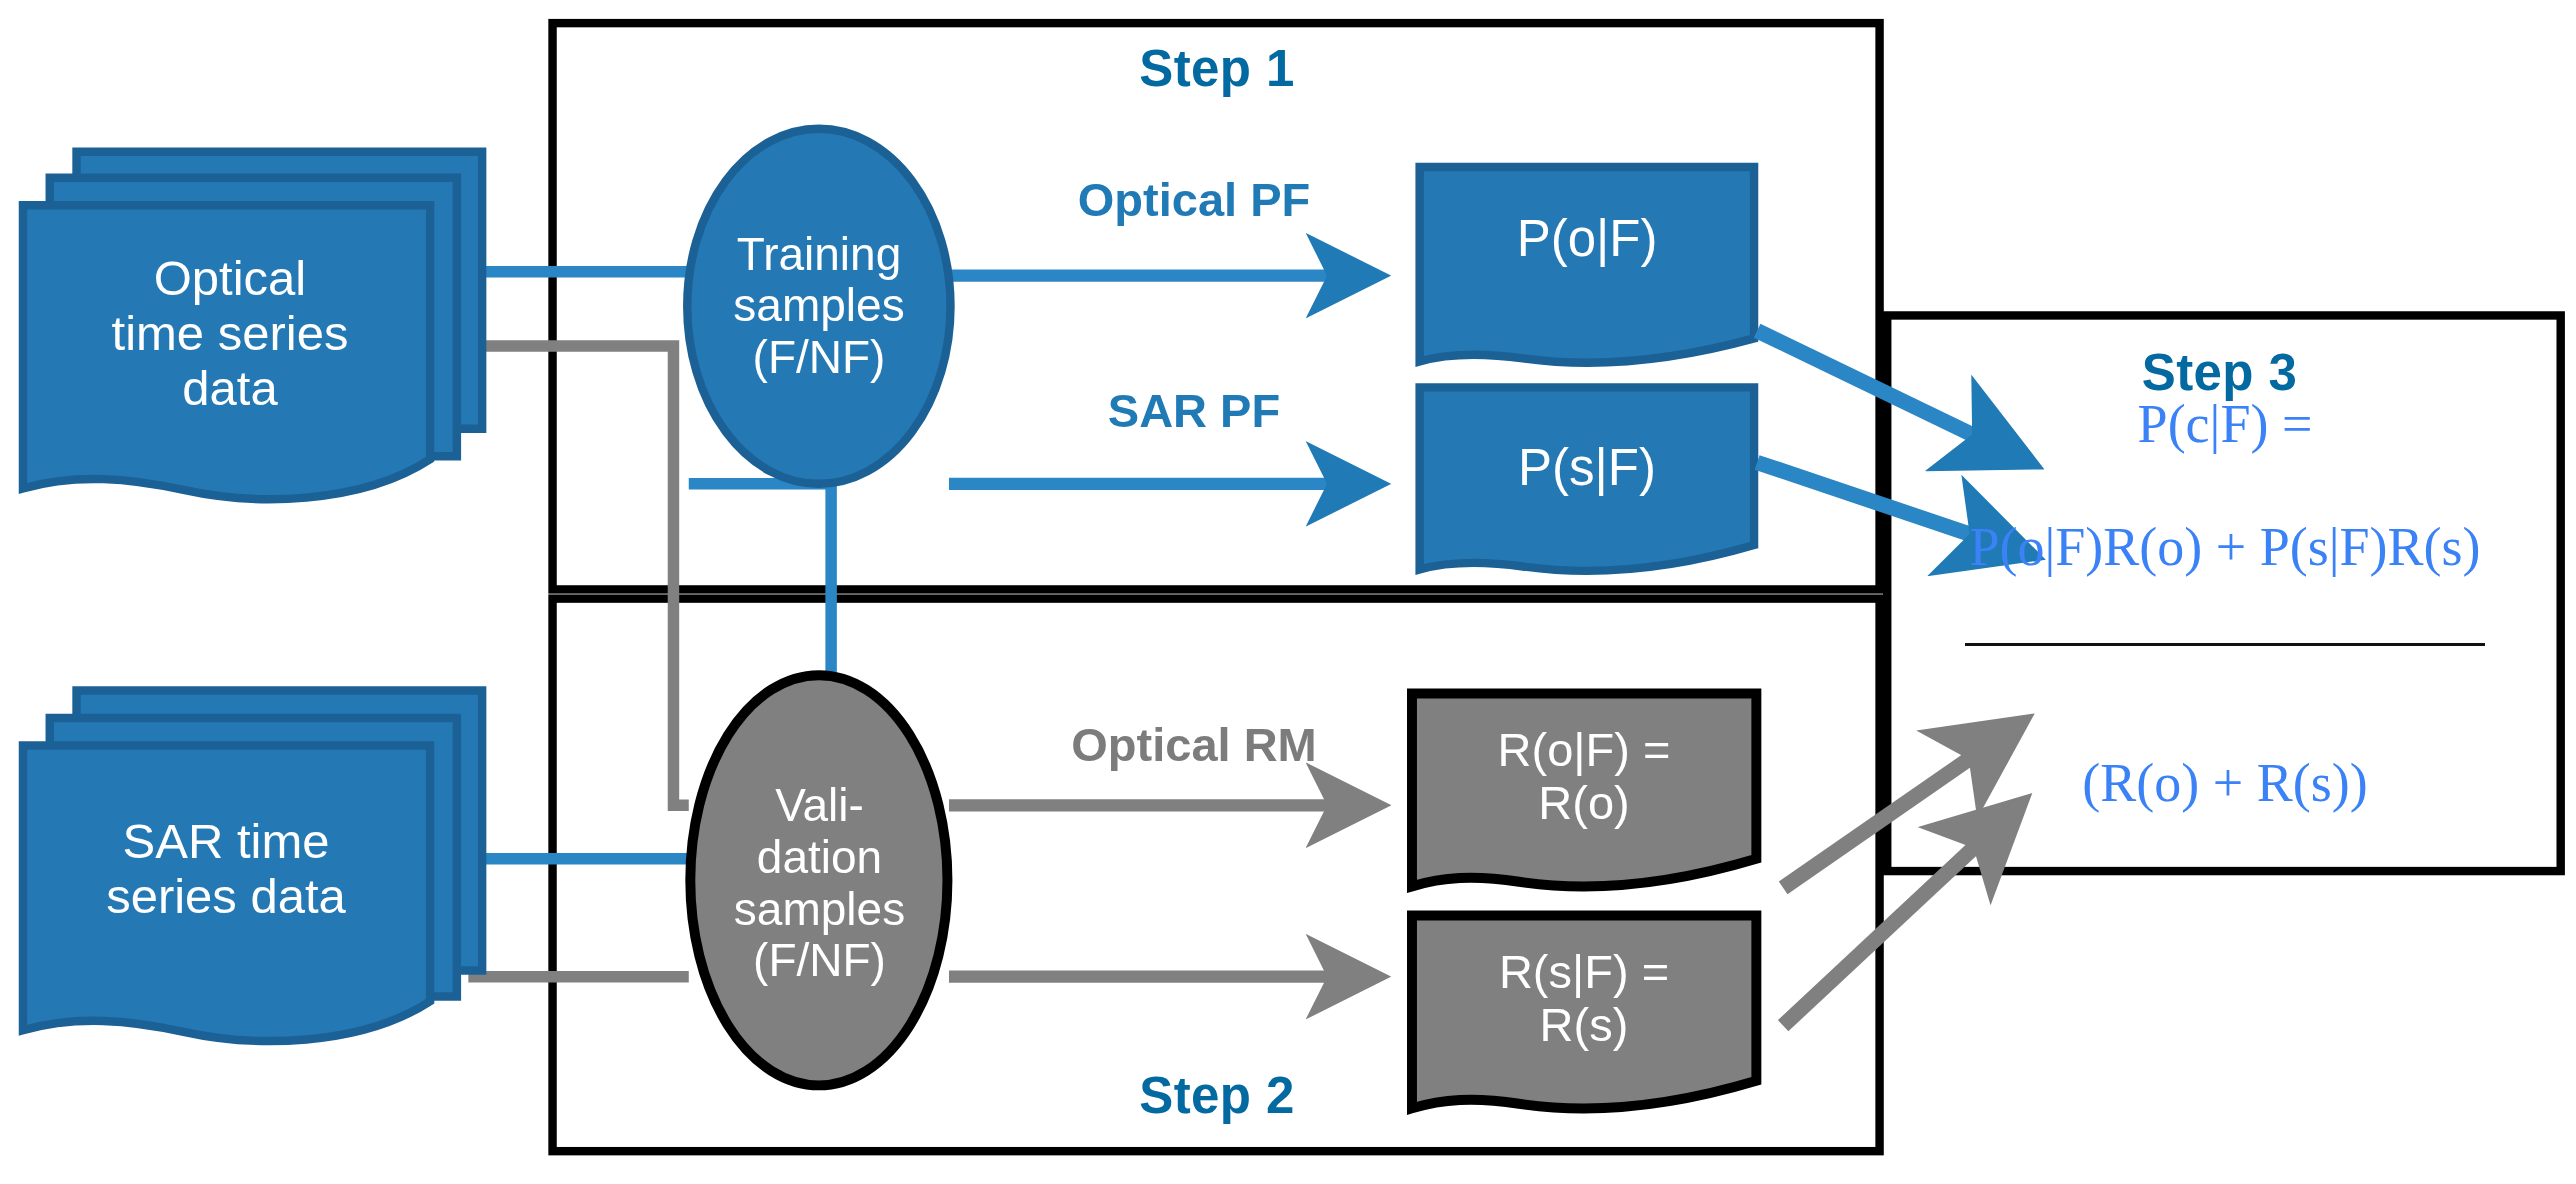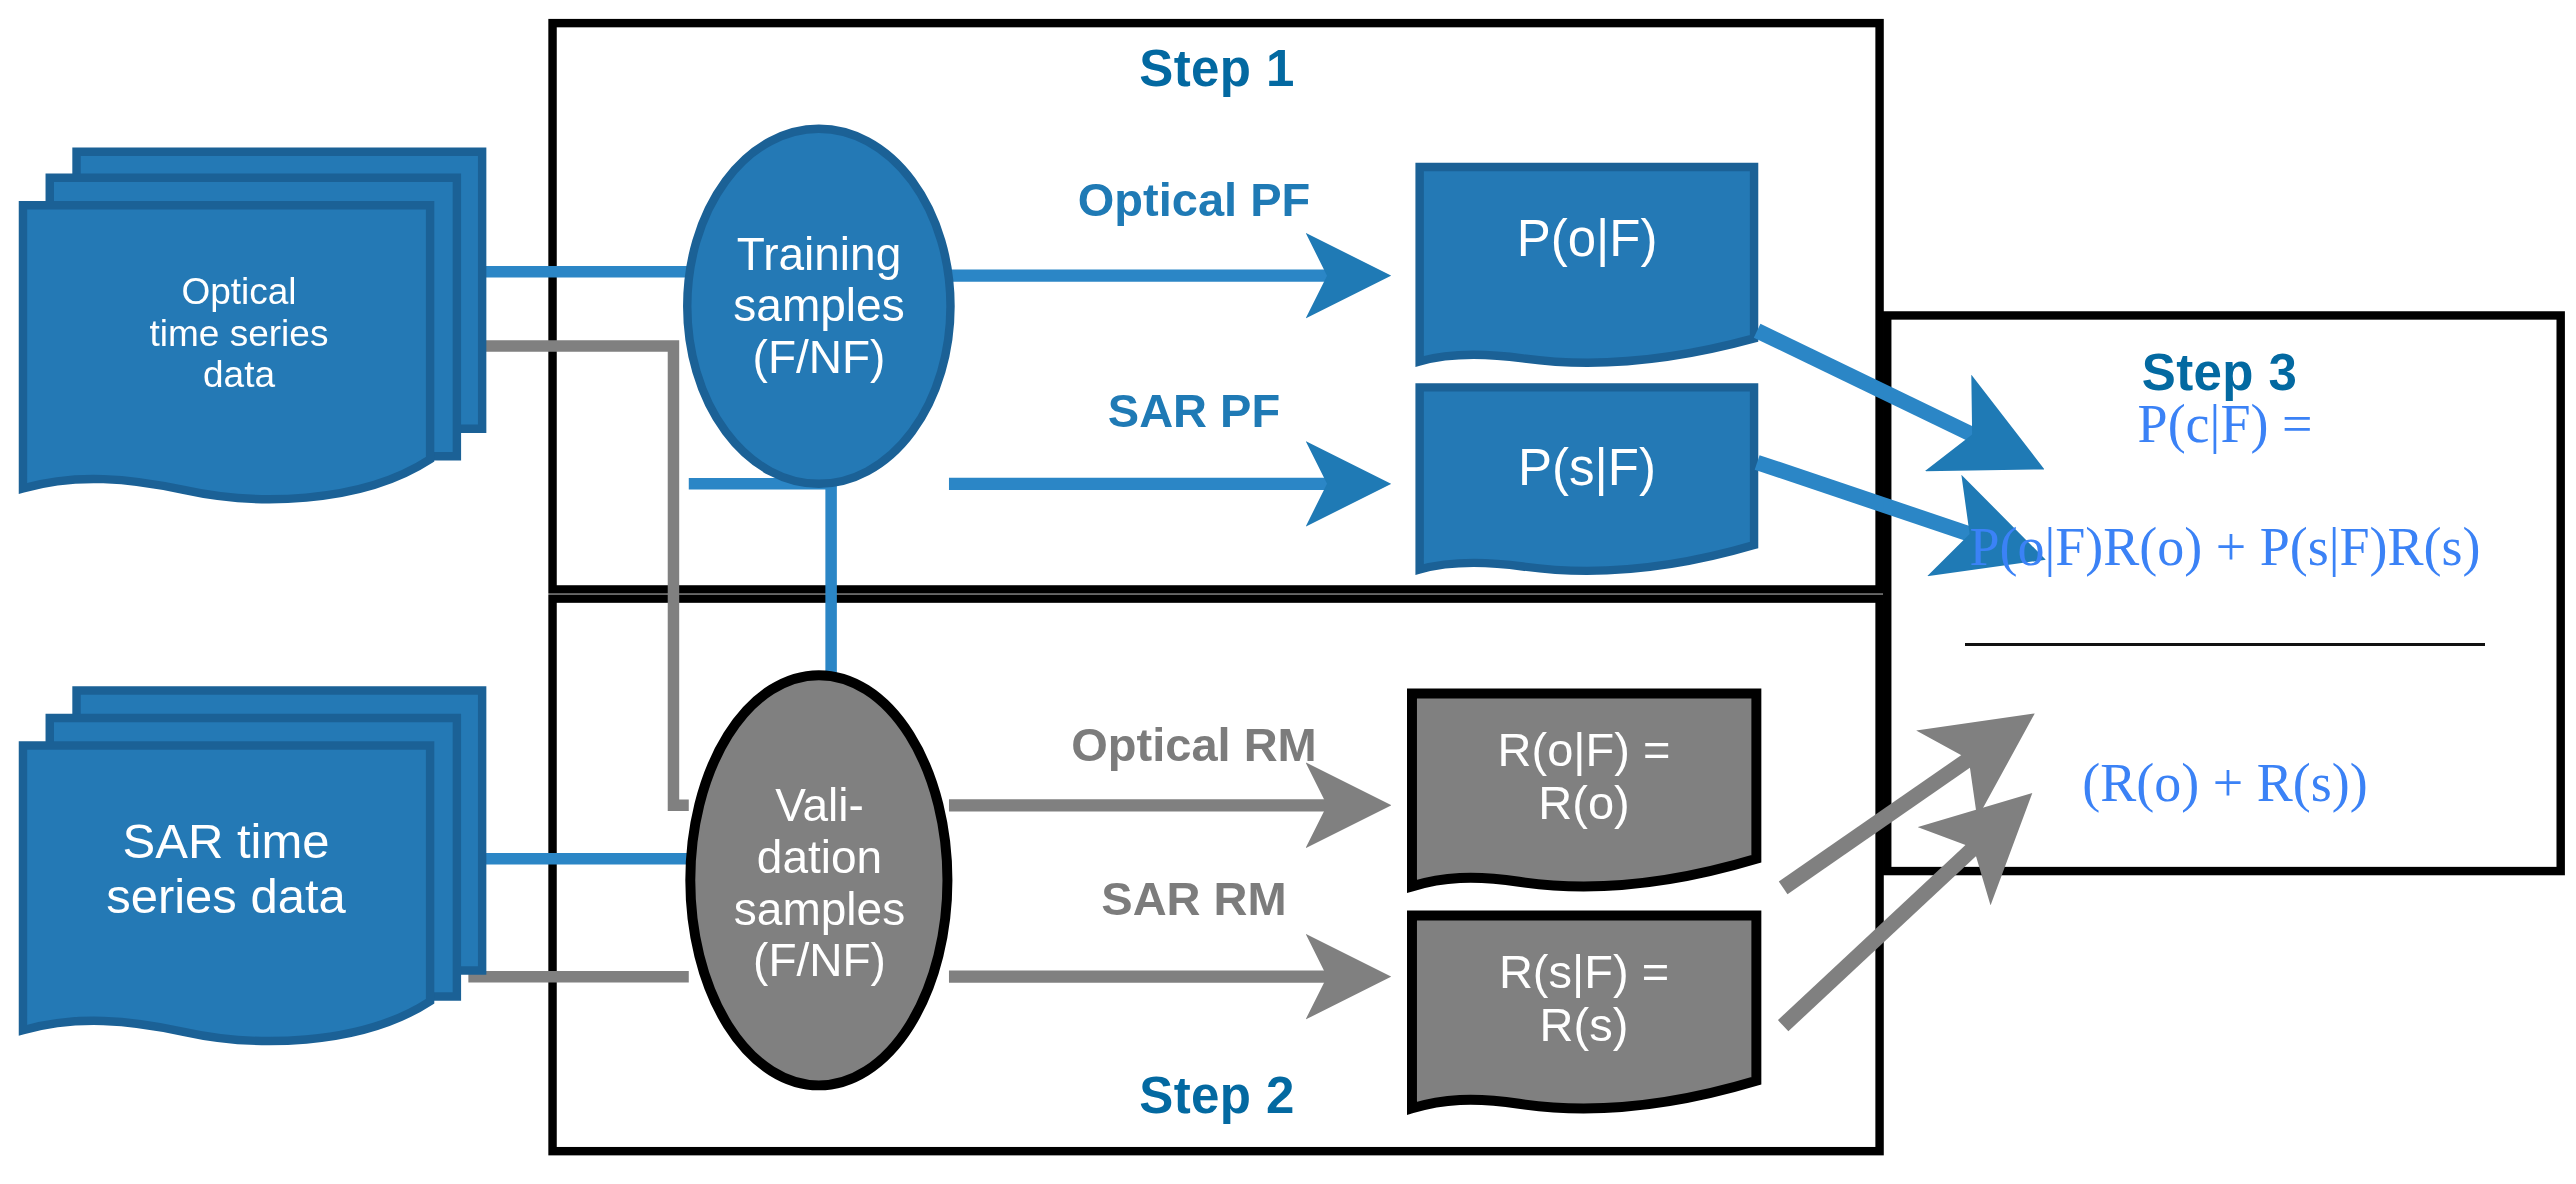--- a/index.html
+++ b/index.html
@@ -109,21 +109,21 @@
     <path d="M2296,604 L2640,720" fill="none" stroke="#2b86c6" stroke-width="20" marker-end="url(#arrowBlue)"></path>
 
     <path d="M2330,1160 L2630,952" fill="none" stroke="#808080" stroke-width="20" marker-end="url(#arrowGray)"></path>
     <path d="M2330,1340 L2630,1060" fill="none" stroke="#808080" stroke-width="20" marker-end="url(#arrowGray)"></path>
   </svg>
 
   <div class="lbl step-title" style="left:1064px;top:38px;width:306px;height:61px;">Step 1</div>
   <div class="lbl step-title" style="left:1064px;top:1065px;width:306px;height:61px;">Step 2</div>
   <div class="lbl step-title" style="left:2051px;top:342px;width:337px;height:61px;">Step 3</div>
 
-  <div class="lbl white-text" style="left:40px;top:230px;width:398px;height:207px;font-size:37px;">Optical
+  <div class="lbl white-text" style="left:31px;top:230px;width:398px;height:207px;font-size:49px;">Optical
 time series
 data</div>
   <div class="lbl white-text" style="left:23px;top:796px;width:406px;height:145px;font-size:49px;">SAR time
 series data</div>
 
   <div class="lbl white-text" style="left:689px;top:195px;width:260px;height:222px;font-size:46px;">Training
 samples
 (F/NF)</div>
   <div class="lbl white-text" style="left:693px;top:723px;width:253px;height:321px;font-size:46px;">Vali-
 dation
@@ -133,21 +133,20 @@
   <div class="lbl white-text" style="left:1420px;top:197px;width:334px;height:84px;font-size:51px;text-align:right;">P(o|F)</div>
   <div class="lbl white-text" style="left:1420px;top:426px;width:334px;height:84px;font-size:51px;">P(s|F)</div>
   <div class="lbl white-text" style="left:1412px;top:712px;width:344px;height:130px;font-size:47px;">R(o|F) =
 R(o)</div>
   <div class="lbl white-text" style="left:1412px;top:934px;width:344px;height:130px;font-size:47px;">R(s|F) =
 R(s)</div>
 
   <div class="lbl conn-label conn-blue" style="left:995px;top:381px;width:398px;height:61px;">SAR PF</div>
   <div class="lbl conn-label conn-blue" style="left:995px;top:170px;width:398px;height:61px;">Optical PF</div>
   <div class="lbl conn-label conn-gray" style="left:995px;top:696px;width:398px;height:61px;margin-top:19px;">Optical RM</div>
-  <div class="lbl conn-label conn-gray" style="left:995px;top:869px;width:398px;height:61px;">SAR RM</div>
 
   <div class="lbl" style="left:1890px;top:505px;width:670px;height:260px;flex-direction:column;">
     <div class="formula">P(c|F) =</div>
     <div class="formula frac">
       <span class="num">P(o|F)R(o) + P(s|F)R(s)</span>
       <span class="bar"></span>
       <span class="den">(R(o) + R(s))</span>
     </div>
   </div>
 

